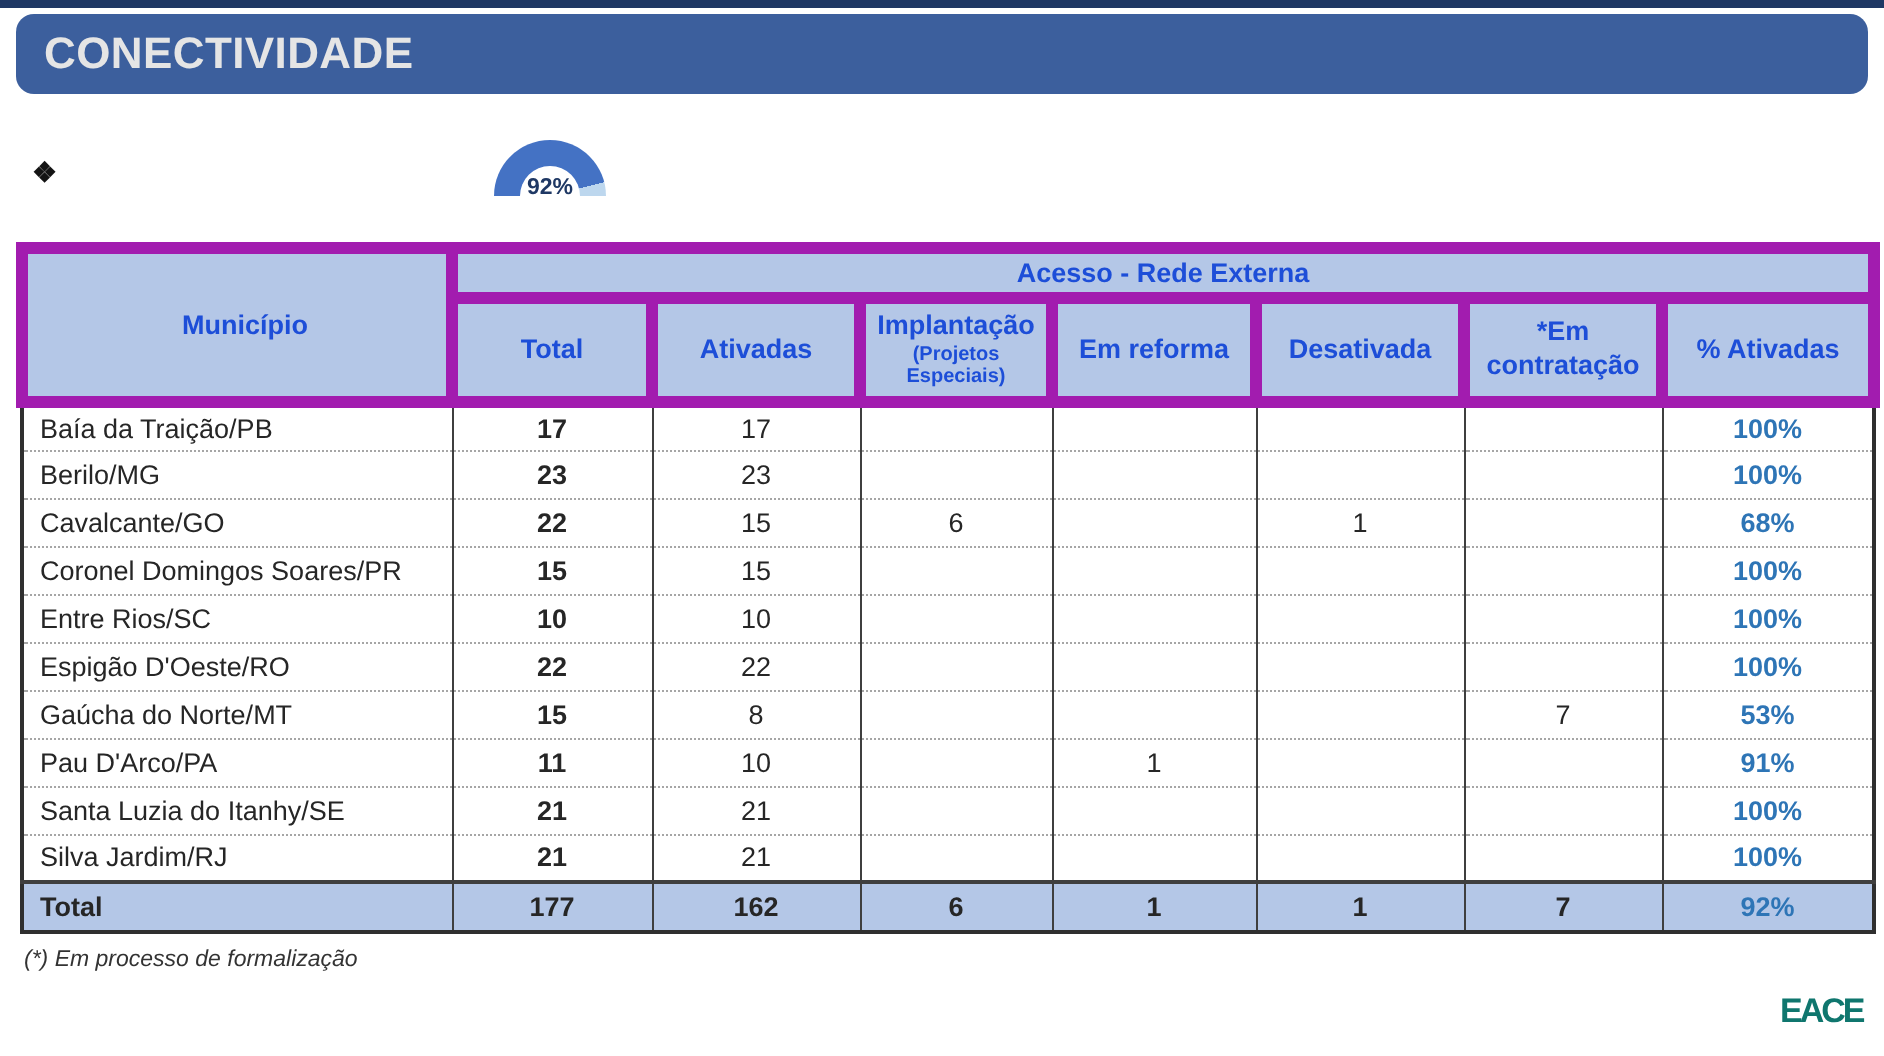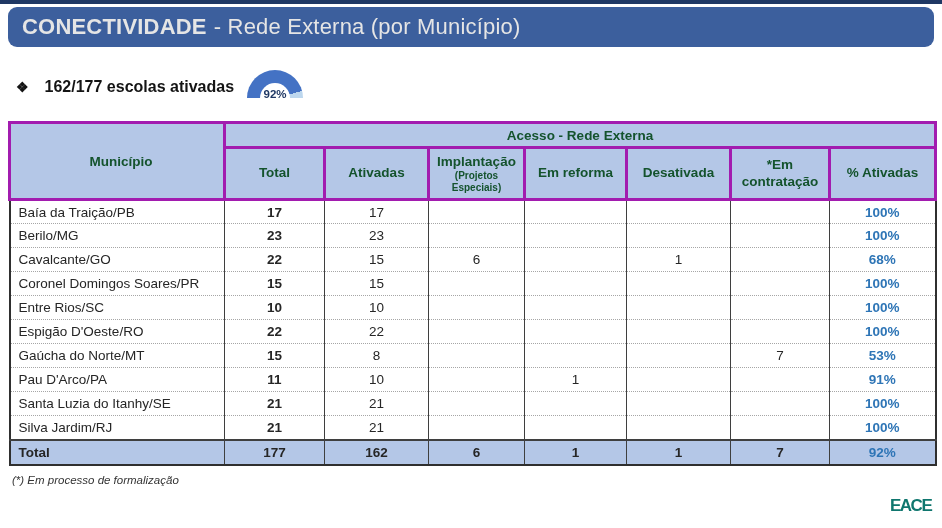--- a/index.html
+++ b/index.html
@@ -58,22 +58,22 @@
   }
   .table-wrap { position:absolute; top:121px; left:8px; width:926px; }
   table {
     width:926px; table-layout:fixed;
     border-collapse:collapse;
     border:2px solid #2f2f2f;
   }
   th, td { border-left:1px solid #3f3f3f; border-right:1px solid #3f3f3f; }
   thead th {
     background:var(--th-bg,#B4C7E7);
-    font-weight:700; font-size:13.5px; color:#14532d;
-    border:3px solid #a21caf;
+    font-weight:700; font-size:13.5px; color:#1d4ed8;
+    border:6px solid #a21caf;
     text-align:center; vertical-align:middle;
   }
   .th-group { height:25px; }
   .th-sub   { height:52px; line-height:1.25; }
   .th-mun   { text-align:center; padding-left:8px; }
   .th-sub .sub { display:block; font-size:10px; font-weight:700; line-height:1.15; }
   tbody td {
     height:24px; padding:0 4px;
     font-size:13.5px; text-align:center; vertical-align:middle;
     color:#262626; background:#ffffff;
@@ -98,26 +98,24 @@
     color:#0f766e; letter-spacing:-1.5px;
   }
 </style>
 </head>
 <body>
 
 <div class="top-strip"></div>
 
 <div class="banner">
   <span class="t-bold">CONECTIVIDADE</span>
-  <span class="t-rest">- Rede Externa (por Município)</span>
 </div>
 
 <div class="summary">
   <span class="bullet">❖</span>
-  <span>162/177 escolas ativadas</span>
 </div>
 
 <div class="gauge">
   <div class="arc" style="background: conic-gradient(from 270deg, rgb(68, 114, 196) 0deg, rgb(68, 114, 196) 165.6deg, rgb(189, 215, 238) 165.6deg, rgb(189, 215, 238) 180deg, transparent 180deg, transparent 360deg);"></div>
   <div class="hole"></div>
   <div class="g-label">92%</div>
 </div>
 
 <div class="table-wrap">
   <table>

